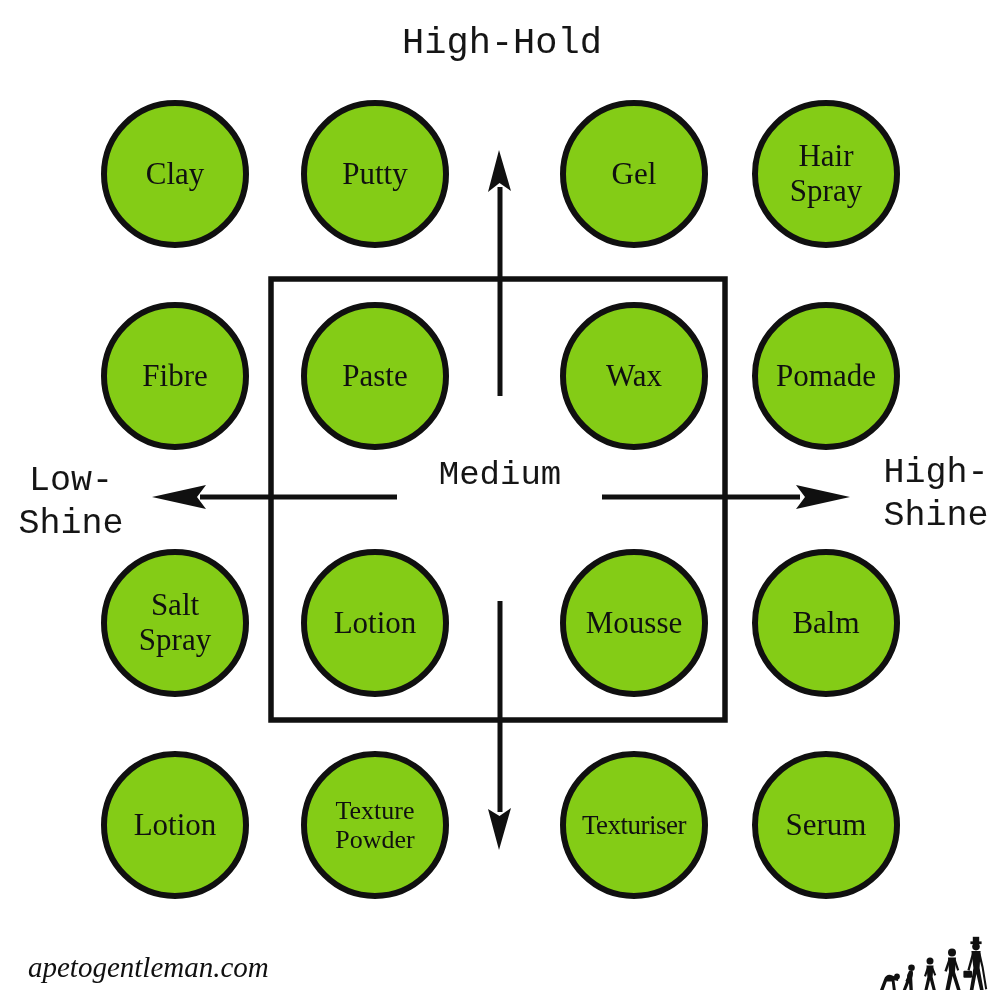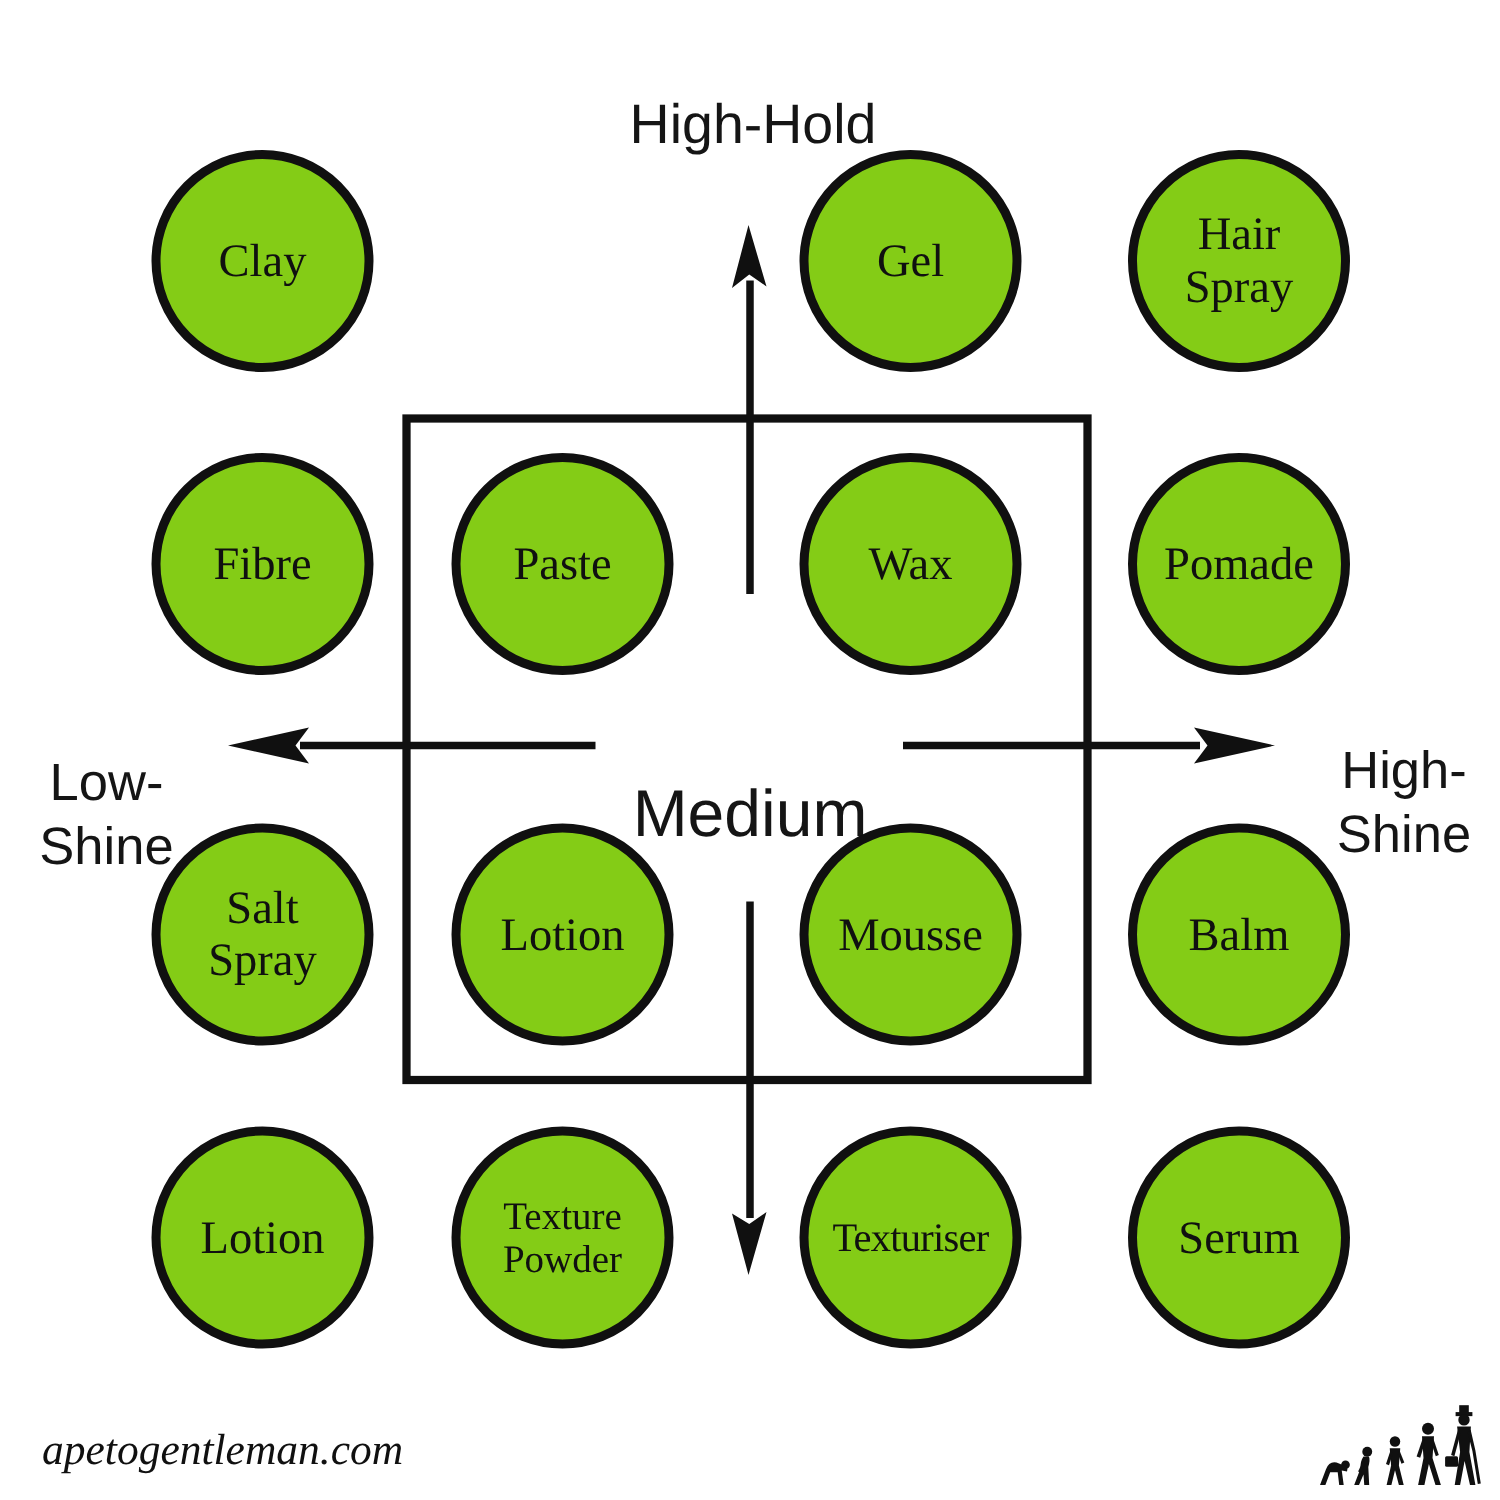--- a/index.html
+++ b/index.html
@@ -32,40 +32,39 @@
     font-family: "Liberation Serif", "DejaVu Serif", serif;
     font-size: 31px;
     line-height: 1.12;
     color: #101010;
     padding: 0 5px;
   }
   .fs-sm { font-size: 26px; }
   .fs-xs { font-size: 27px; letter-spacing: -0.5px; padding: 0 1px; }
   .col1 { left: 101px; }
   .col2 { left: 301px; }
-  .col3 { left: 533px; }
+  .col3 { left: 560px; }
   .col4 { left: 752px; }
   .row1 { top: 100px; }
   .row2 { top: 302px; }
   .row3 { top: 549px; }
   .row4 { top: 751px; }
   .axis-label {
     position: absolute;
-    font-family: Liberation Sans, sans-serif;
+    font-family: Liberation Mono, monospace;
     color: #151515;
     text-align: center;
     white-space: nowrap;
     transform: translateX(-50%);
-    margin-top: 40px;
   }
   #top-label    { left: 502px; top: 22px;  font-size: 37px; }
   #bottom-label { left: 500px; top: 912px; font-size: 37px; }
   #left-label   { left: 71px;  top: 460px; font-size: 35px; line-height: 1.23; }
   #right-label  { left: 936px; top: 452px; font-size: 35px; line-height: 1.23; }
-  #center-label { left: 500px; top: 478px; font-size: 44px; }
+  #center-label { left: 500px; top: 456px; font-size: 34px; }
   .axis-label .line { display: block; }
   #site-credit {
     position: absolute;
     left: 28px;
     top: 951px;
     font-family: "Liberation Serif", "DejaVu Serif", serif;
     font-size: 29px;
     color: #101010;
     white-space: nowrap;
     font-style: italic;
@@ -108,20 +107,21 @@
     <span class="line">Low-</span>
     <span class="line">Shine</span>
   </div>
   <div id="right-label" class="axis-label">
     <span class="line">High-</span>
     <span class="line">Shine</span>
   </div>
   <div id="center-label" class="axis-label">Medium</div>
 
   <div class="circle row1 col1">Clay</div>
+  <div class="circle row1 col2">Putty</div>
   <div class="circle row1 col3">Gel</div>
   <div class="circle row1 col4">Hair Spray</div>
 
   <div class="circle row2 col1">Fibre</div>
   <div class="circle row2 col2">Paste</div>
   <div class="circle row2 col3">Wax</div>
   <div class="circle row3 col1">Salt Spray</div>
 
   <div class="circle row2 col4">Pomade</div>
   <div class="circle row3 col2">Lotion</div>

